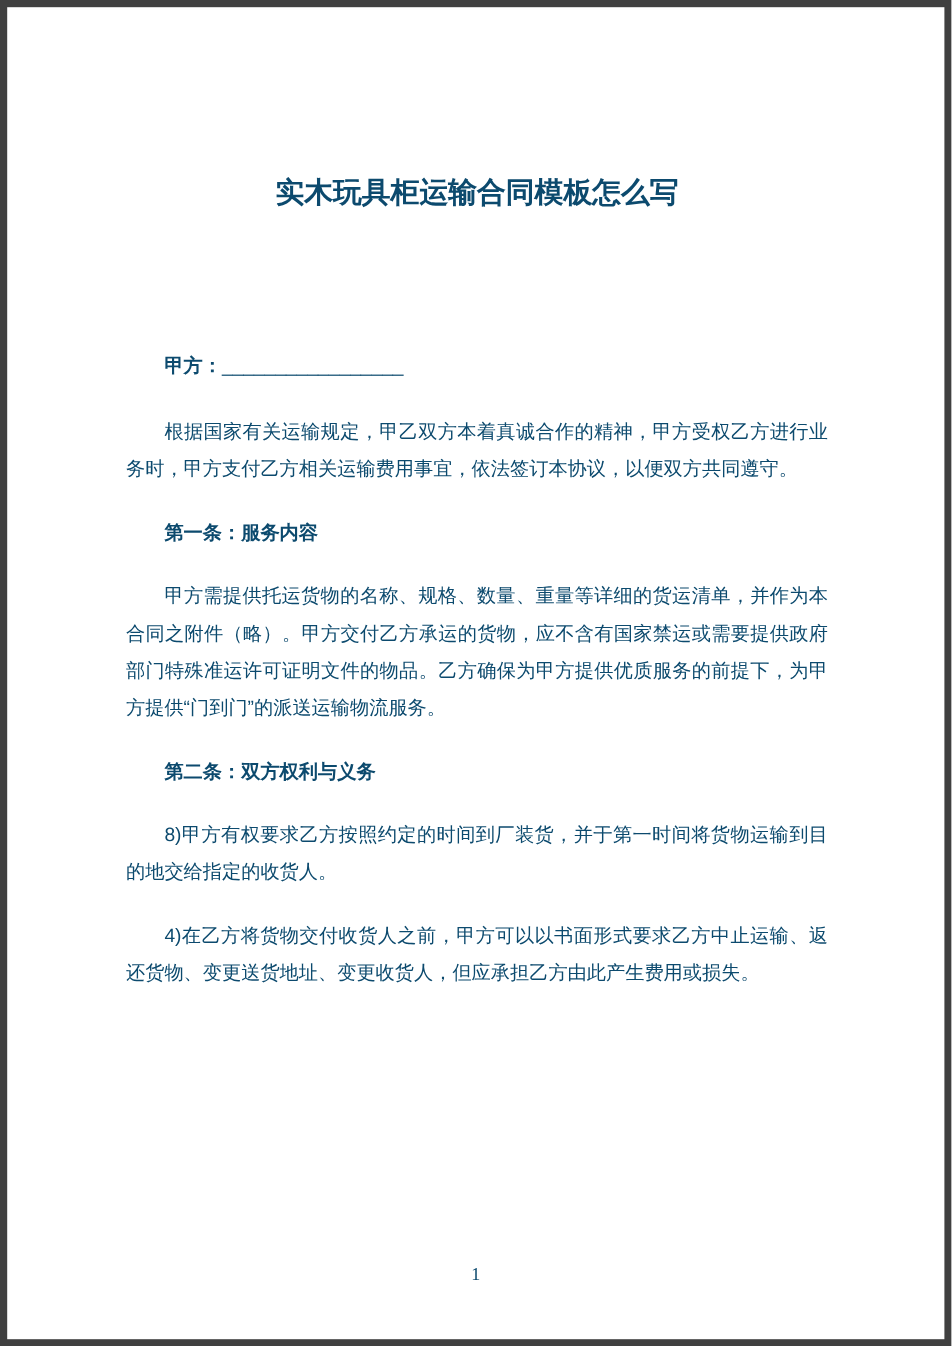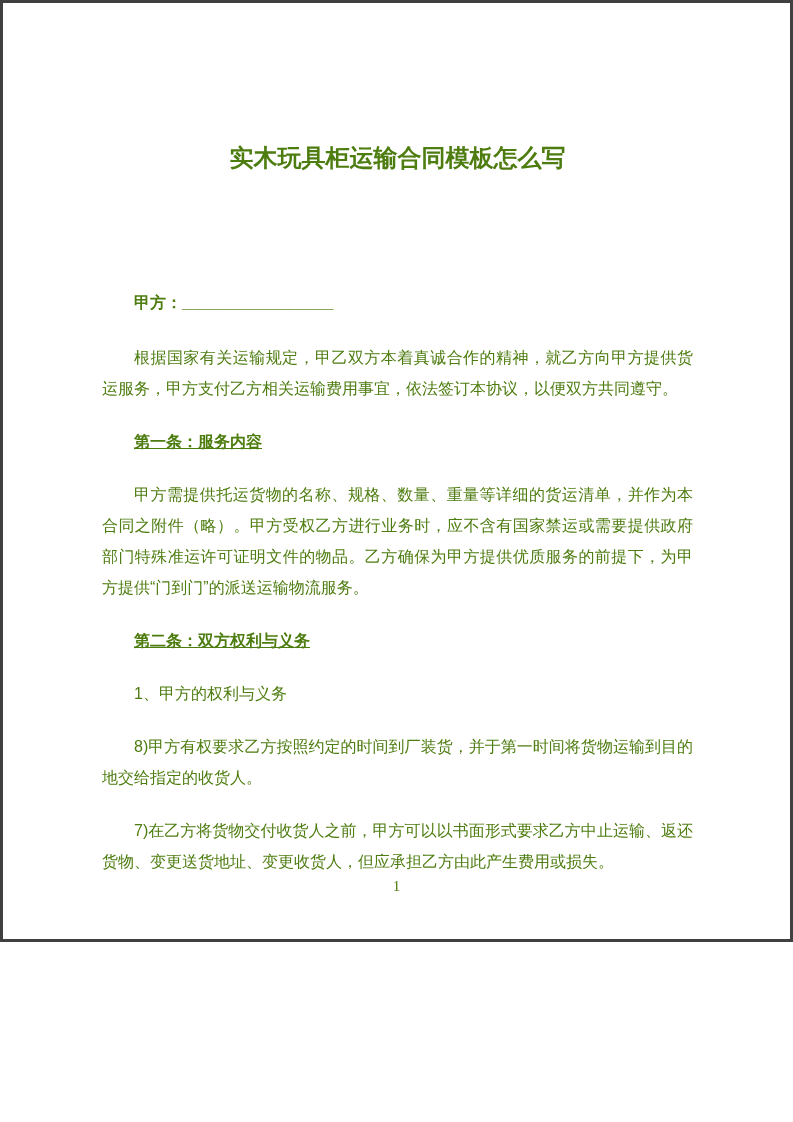--- a/index.html
+++ b/index.html
@@ -2,28 +2,28 @@
 <html><head>
 <meta charset="utf-8">
 <style>
   html, body {
     margin: 0;
     padding: 0;
     background: #ffffff;
   }
   .page {
     width: 793px;
-    height: 942px;
+    height: 1122px;
     box-sizing: border-box;
     position: relative;
     background: #ffffff;
-    border: 3px solid #404040;
+    border: 6px solid #404040;
     padding: 138px 97px 40px 99px;
     font-family: "Liberation Sans", "DejaVu Sans", sans-serif;
-    color: #4d7c0f;
+    color: #0c4a6e;
     font-size: 16px;
     line-height: 31px;
     overflow: hidden;
   }
   .title {
     margin: 0 0 112px 0;
     text-align: center;
     font-size: 24px;
     line-height: 34px;
     font-weight: bold;
@@ -32,26 +32,25 @@
   .page p {
     margin: 0 0 22px 0;
     text-indent: 2em;
     text-align: justify;
   }
   .party {
     font-weight: bold;
     margin-bottom: 24px !important;
   }
   .party .blank {
-    font-weight: bold;
+    font-weight: normal;
     letter-spacing: 0;
   }
   .heading {
     font-weight: bold;
-    text-decoration: underline;
   }
   .pageno {
     position: absolute;
     left: 0;
     right: 0;
     bottom: 44px;
     text-align: center;
     font-size: 15px;
     line-height: 18px;
     font-family: "Liberation Serif", "DejaVu Serif", serif;
@@ -60,30 +59,29 @@
 </head>
 <body>
 
 <div class="page">
 
   <h1 class="title">实木玩具柜运输合同模板怎么写</h1>
 
   <p class="party"><span>甲方：</span><span class="blank">_________________</span></p>
 
 
-  <p>根据国家有关运输规定，甲乙双方本着真诚合作的精神，就乙方向甲方提供货运服务，甲方支付乙方相关运输费用事宜，依法签订本协议，以便双方共同遵守。</p>
+  <p>根据国家有关运输规定，甲乙双方本着真诚合作的精神，甲方受权乙方进行业务时，甲方支付乙方相关运输费用事宜，依法签订本协议，以便双方共同遵守。</p>
 
   <p class="heading">第一条：服务内容</p>
 
-  <p>甲方需提供托运货物的名称、规格、数量、重量等详细的货运清单，并作为本合同之附件（略）。甲方受权乙方进行业务时，应不含有国家禁运或需要提供政府部门特殊准运许可证明文件的物品。乙方确保为甲方提供优质服务的前提下，为甲方提供“门到门”的派送运输物流服务。</p>
+  <p>甲方需提供托运货物的名称、规格、数量、重量等详细的货运清单，并作为本合同之附件（略）。甲方交付乙方承运的货物，应不含有国家禁运或需要提供政府部门特殊准运许可证明文件的物品。乙方确保为甲方提供优质服务的前提下，为甲方提供“门到门”的派送运输物流服务。</p>
 
   <p class="heading">第二条：双方权利与义务</p>
 
-  <p>1、甲方的权利与义务</p>
 
   <p>8)甲方有权要求乙方按照约定的时间到厂装货，并于第一时间将货物运输到目的地交给指定的收货人。</p>
 
-  <p>7)在乙方将货物交付收货人之前，甲方可以以书面形式要求乙方中止运输、返还货物、变更送货地址、变更收货人，但应承担乙方由此产生费用或损失。</p>
+  <p>4)在乙方将货物交付收货人之前，甲方可以以书面形式要求乙方中止运输、返还货物、变更送货地址、变更收货人，但应承担乙方由此产生费用或损失。</p>
 
 
   <div class="pageno">1</div>
 
 </div>
 
 </body></html>

